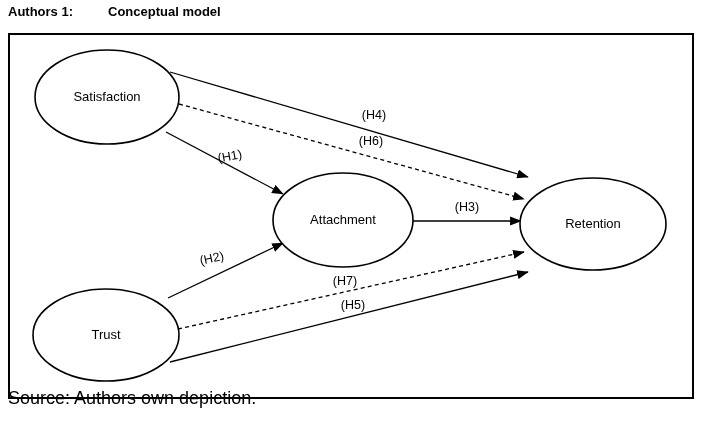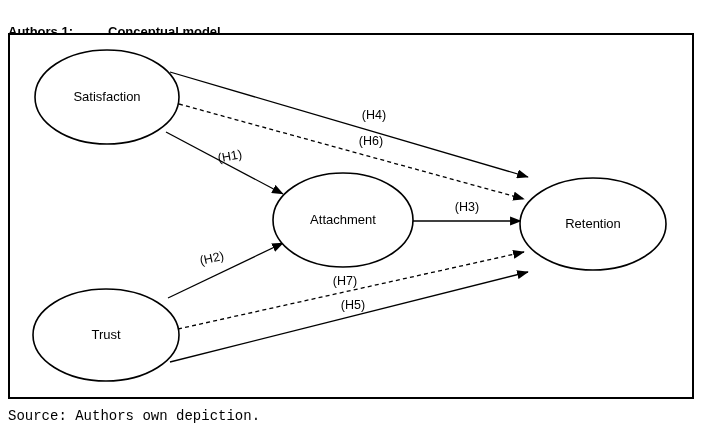--- a/index.html
+++ b/index.html
@@ -31,39 +31,37 @@
     font-weight: bold;
     letter-spacing: 0px;
     white-space: nowrap;
   }
   .caption .cap-label {
     display: inline-block;
     width: 100px;
   }
   .caption .cap-title {
     display: inline-block;
-    margin-top: 20px;
   }
   .figure-frame {
     position: absolute;
     left: 8px;
     top: 33px;
     width: 686px;
     height: 366px;
     border: 2px solid #000000;
     box-sizing: border-box;
     background: #ffffff;
   }
   .source {
     position: absolute;
     left: 8px;
-    top: 408px;
-    font-size: 14px;
+    top: 388px;
+    font-size: 18px;
     white-space: nowrap;
-    font-family: Liberation Mono, monospace;
   }
   svg.diagram {
     position: absolute;
     left: 0;
     top: 0;
     width: 702px;
     height: 430px;
     pointer-events: none;
   }
   .node-label {

